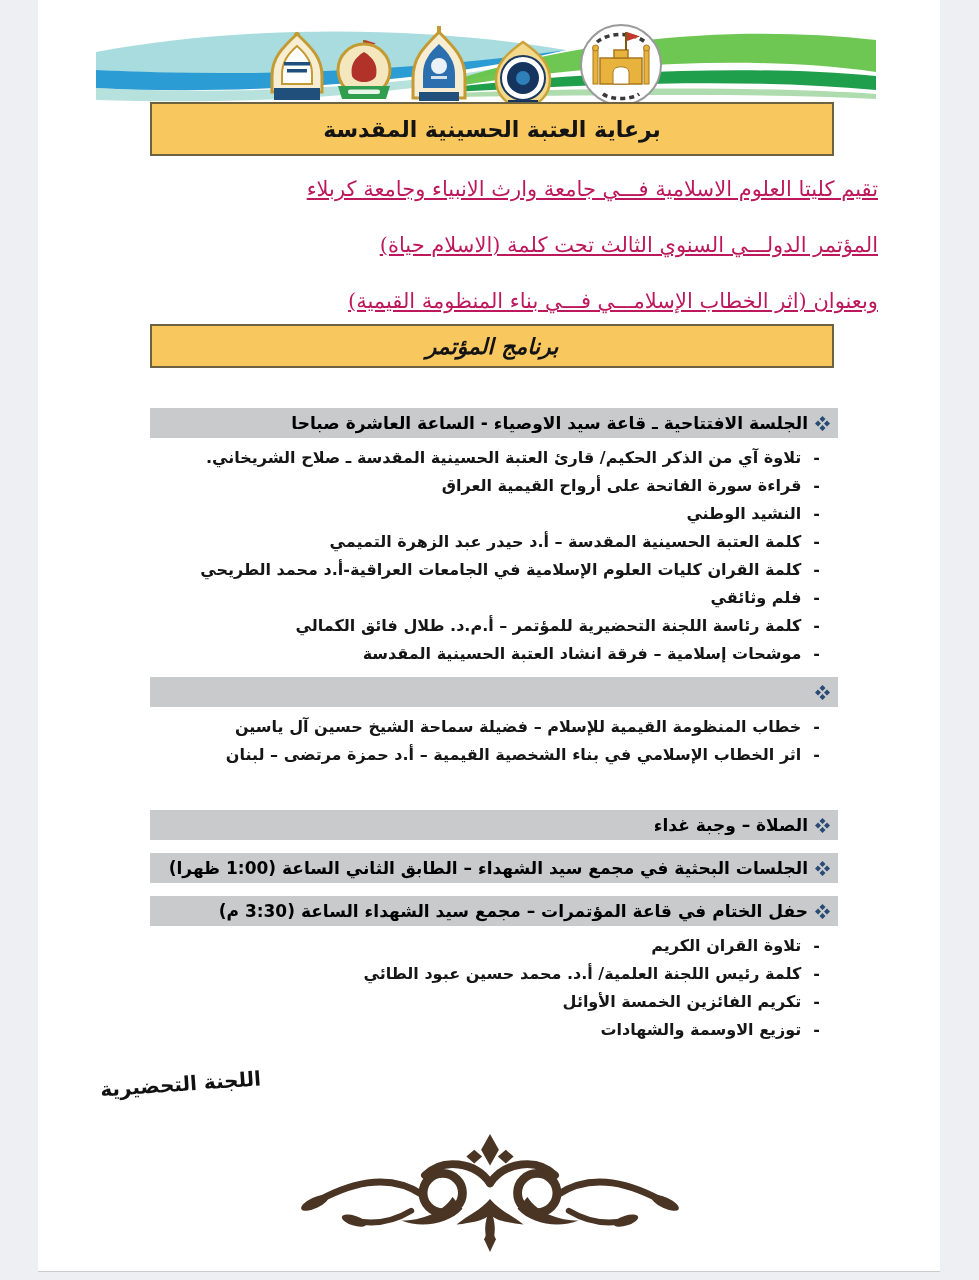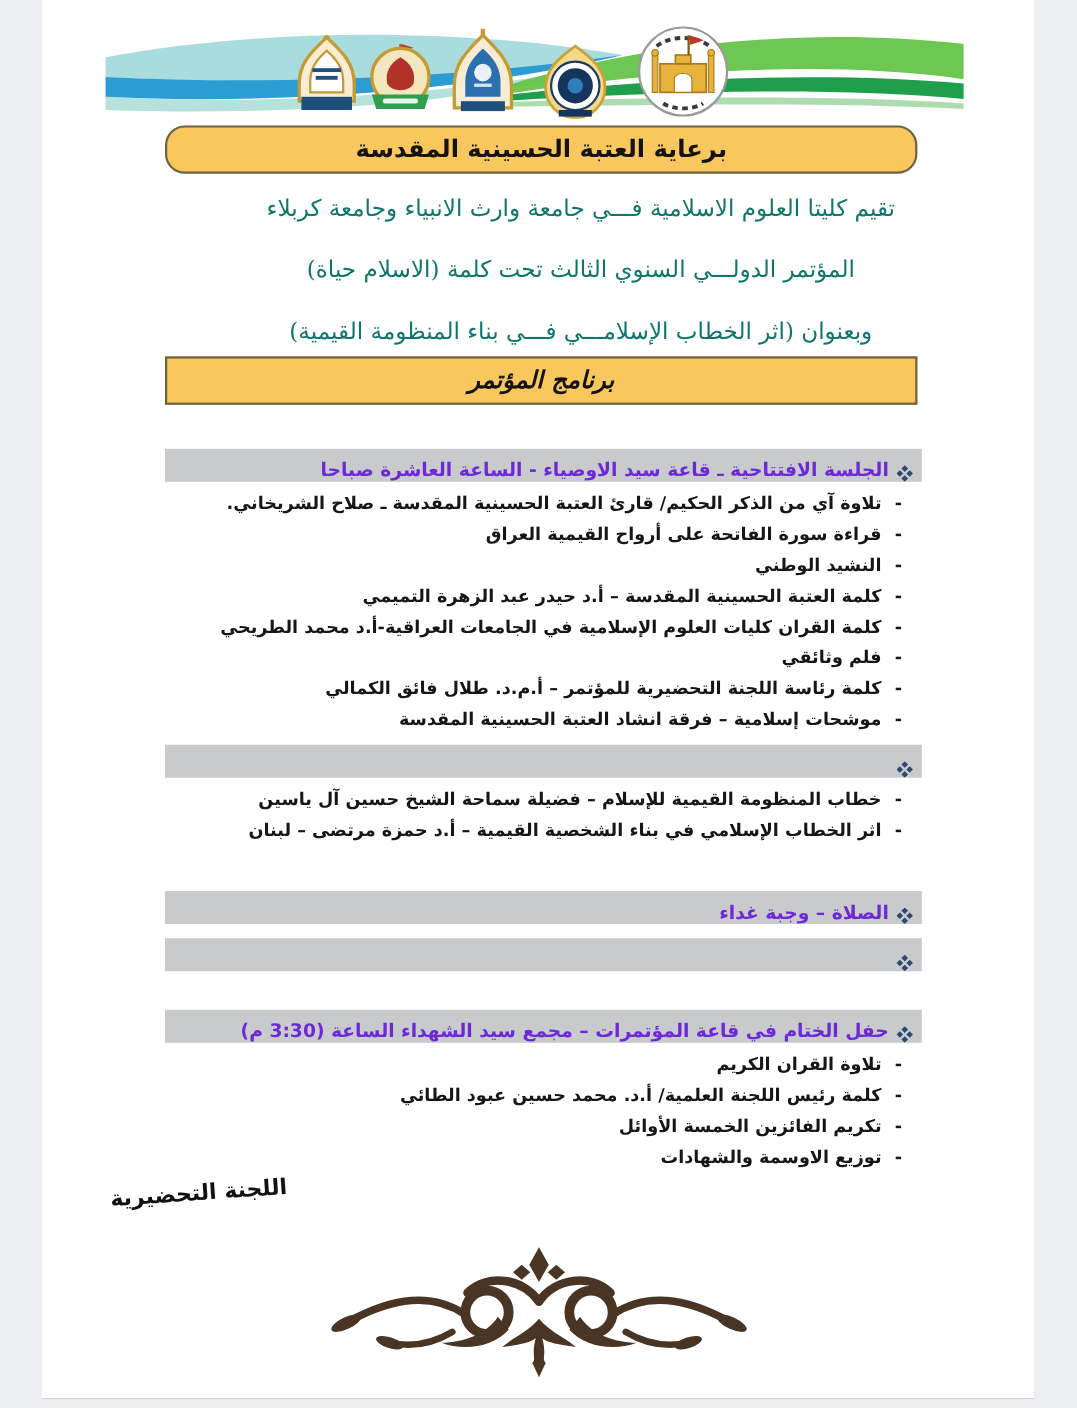--- a/index.html
+++ b/index.html
@@ -17,31 +17,31 @@
   .wave-wrap svg{display:block;width:100%;height:100%;filter:blur(.3px);}
   .logo{position:absolute;}
   .logo svg{display:block;width:100%;height:100%;}
   
   .banner{
     position:absolute;left:112px;width:684px;box-sizing:border-box;
     background:#f8c75e;border:2px solid #6e6340;
     display:flex;align-items:center;justify-content:center;
     font-weight:bold;color:#141414;direction:rtl;
   }
-  .banner-1{top:114px;height:44px;font-size:22px;border-radius:18px;}
+  .banner-1{top:102px;height:54px;font-size:22px;}
   .banner-2{top:324px;height:44px;font-size:22px;font-style:italic;}
   
-  .intro{position:absolute;left:140px;top:176px;width:700px;direction:rtl;text-align:center;color:#0f766e;}
+  .intro{position:absolute;left:140px;top:176px;width:700px;direction:rtl;color:#be185d;text-decoration:underline;}
   .intro-line{font-size:21px;line-height:26px;margin-bottom:30px;font-family:"DejaVu Serif","Liberation Serif",serif;}
   
   .section{position:absolute;left:112px;width:688px;direction:rtl;}
   .sec-header{
     box-sizing:border-box;height:30px;background:#c9cacb;
-    display:flex;align-items:flex-end;gap:7px;padding:0 8px;
-    color:#6d28d9;font-weight:bold;font-size:17px;white-space:nowrap;
+    display:flex;align-items:center;gap:7px;padding:0 8px;
+    color:#000000;font-weight:bold;font-size:17px;white-space:nowrap;
   }
   .marker{width:15px;height:15px;flex:0 0 auto;}
   .marker svg{display:block;width:100%;height:100%;fill:#2a4a75;}
   .items{margin:6px 0 0 0;padding:0 18px 0 0;list-style:none;}
   .items li{
     display:flex;gap:12px;align-items:flex-start;
     font-weight:bold;color:#161616;font-size:16px;line-height:28px;
   }
   .dash{flex:0 0 auto;}
   
@@ -215,24 +215,25 @@
     </div>
   </div>
 
   <div class="section" style="top:853px;">
     <div class="sec-header">
       <span class="marker">
         <svg viewBox="0 0 16 16">
             <path d="M8 0l3.2 3.2L8 6.4 4.8 3.2zM3.2 4.8L6.4 8l-3.2 3.2L0 8zM12.8 4.8L16 8l-3.2 3.2L9.6 8zM8 9.6l3.2 3.2L8 16l-3.2-3.2z"></path>
           </svg>
       </span>
-    </div>
-  </div>
-
-  <div class="section" style="top:896px;margin-top:22px;">
+      <span>الجلسات البحثية في مجمع سيد الشهداء – الطابق الثاني الساعة (1:00 ظهرا)</span>
+    </div>
+  </div>
+
+  <div class="section" style="top:896px;">
     <div class="sec-header">
       <span class="marker">
         <svg viewBox="0 0 16 16">
             <path d="M8 0l3.2 3.2L8 6.4 4.8 3.2zM3.2 4.8L6.4 8l-3.2 3.2L0 8zM12.8 4.8L16 8l-3.2 3.2L9.6 8zM8 9.6l3.2 3.2L8 16l-3.2-3.2z"></path>
           </svg>
       </span>
       <span>حفل الختام في قاعة المؤتمرات – مجمع سيد الشهداء الساعة (3:30 م)</span>
     </div>
     <ul class="items">
       <li>

